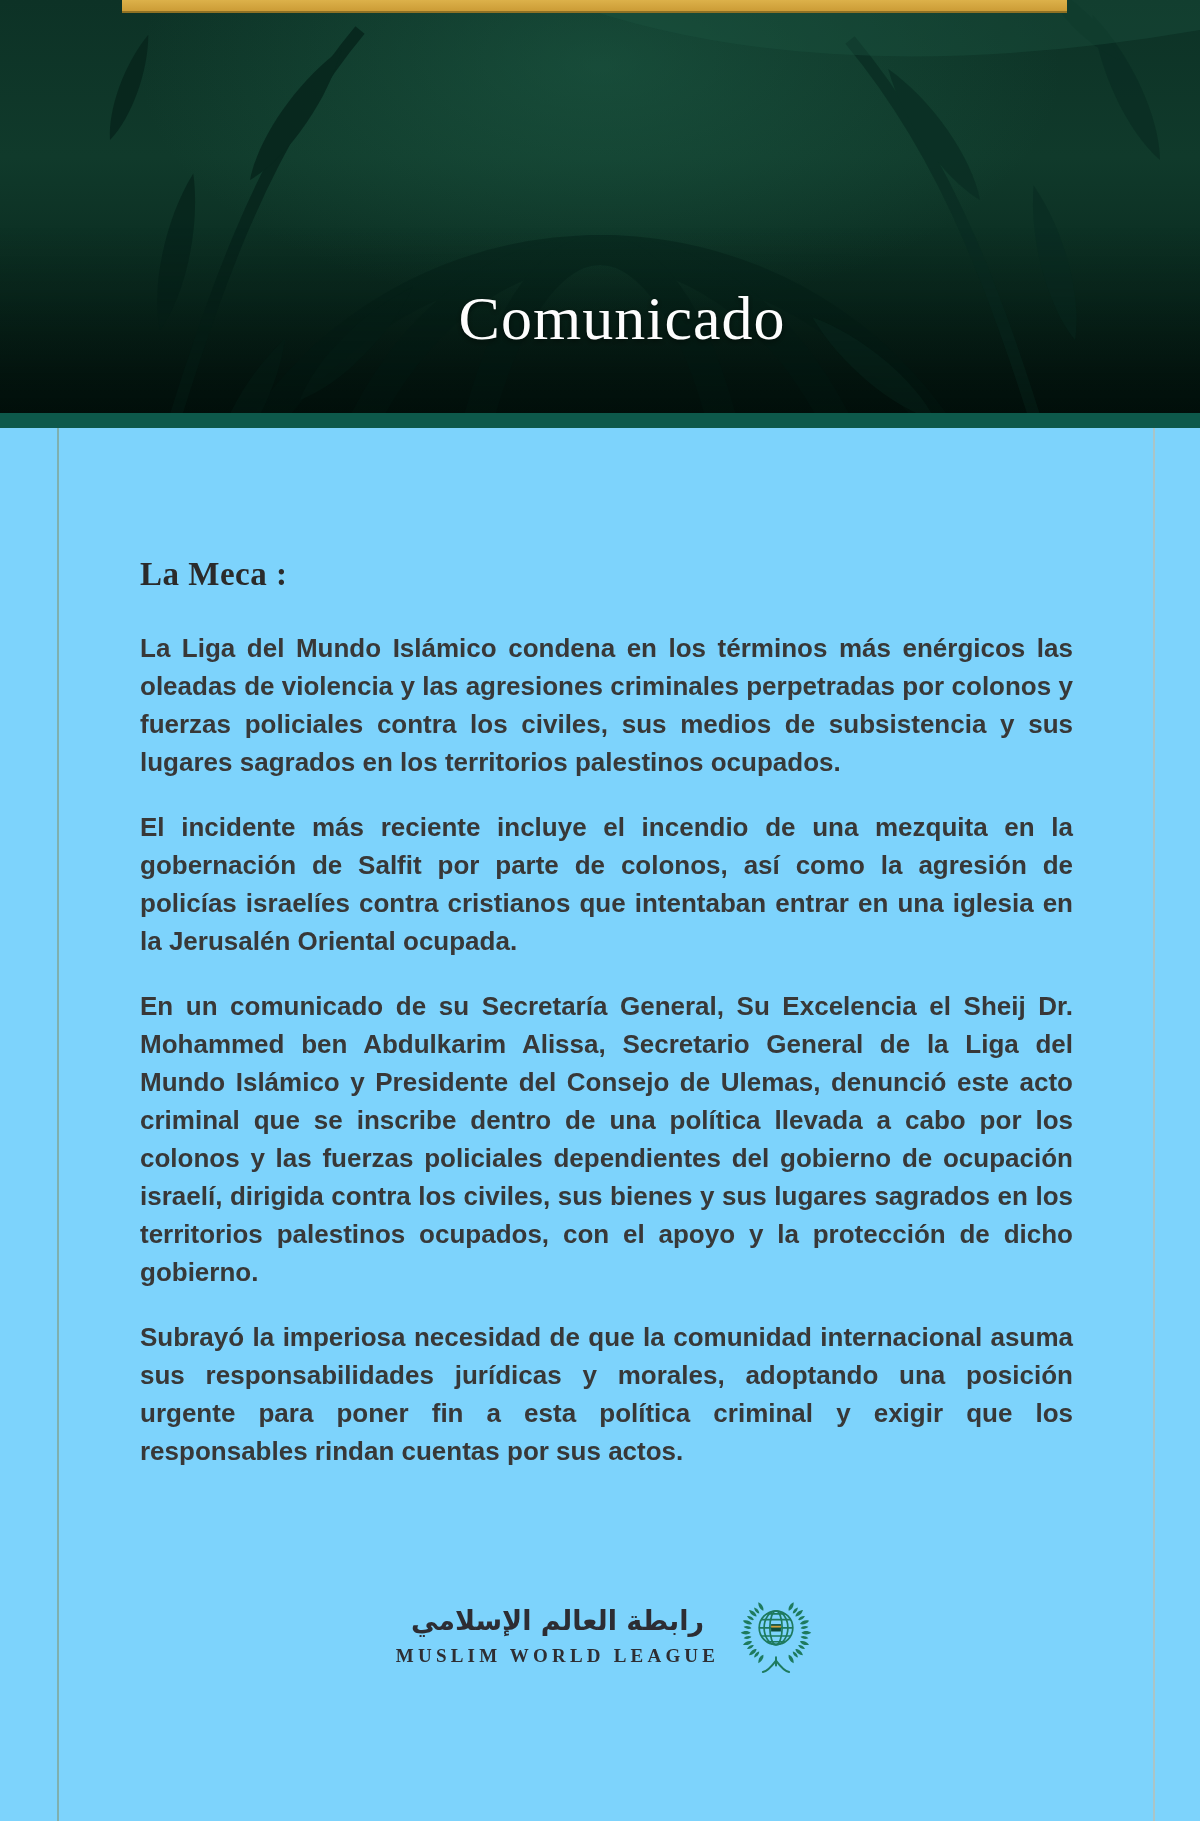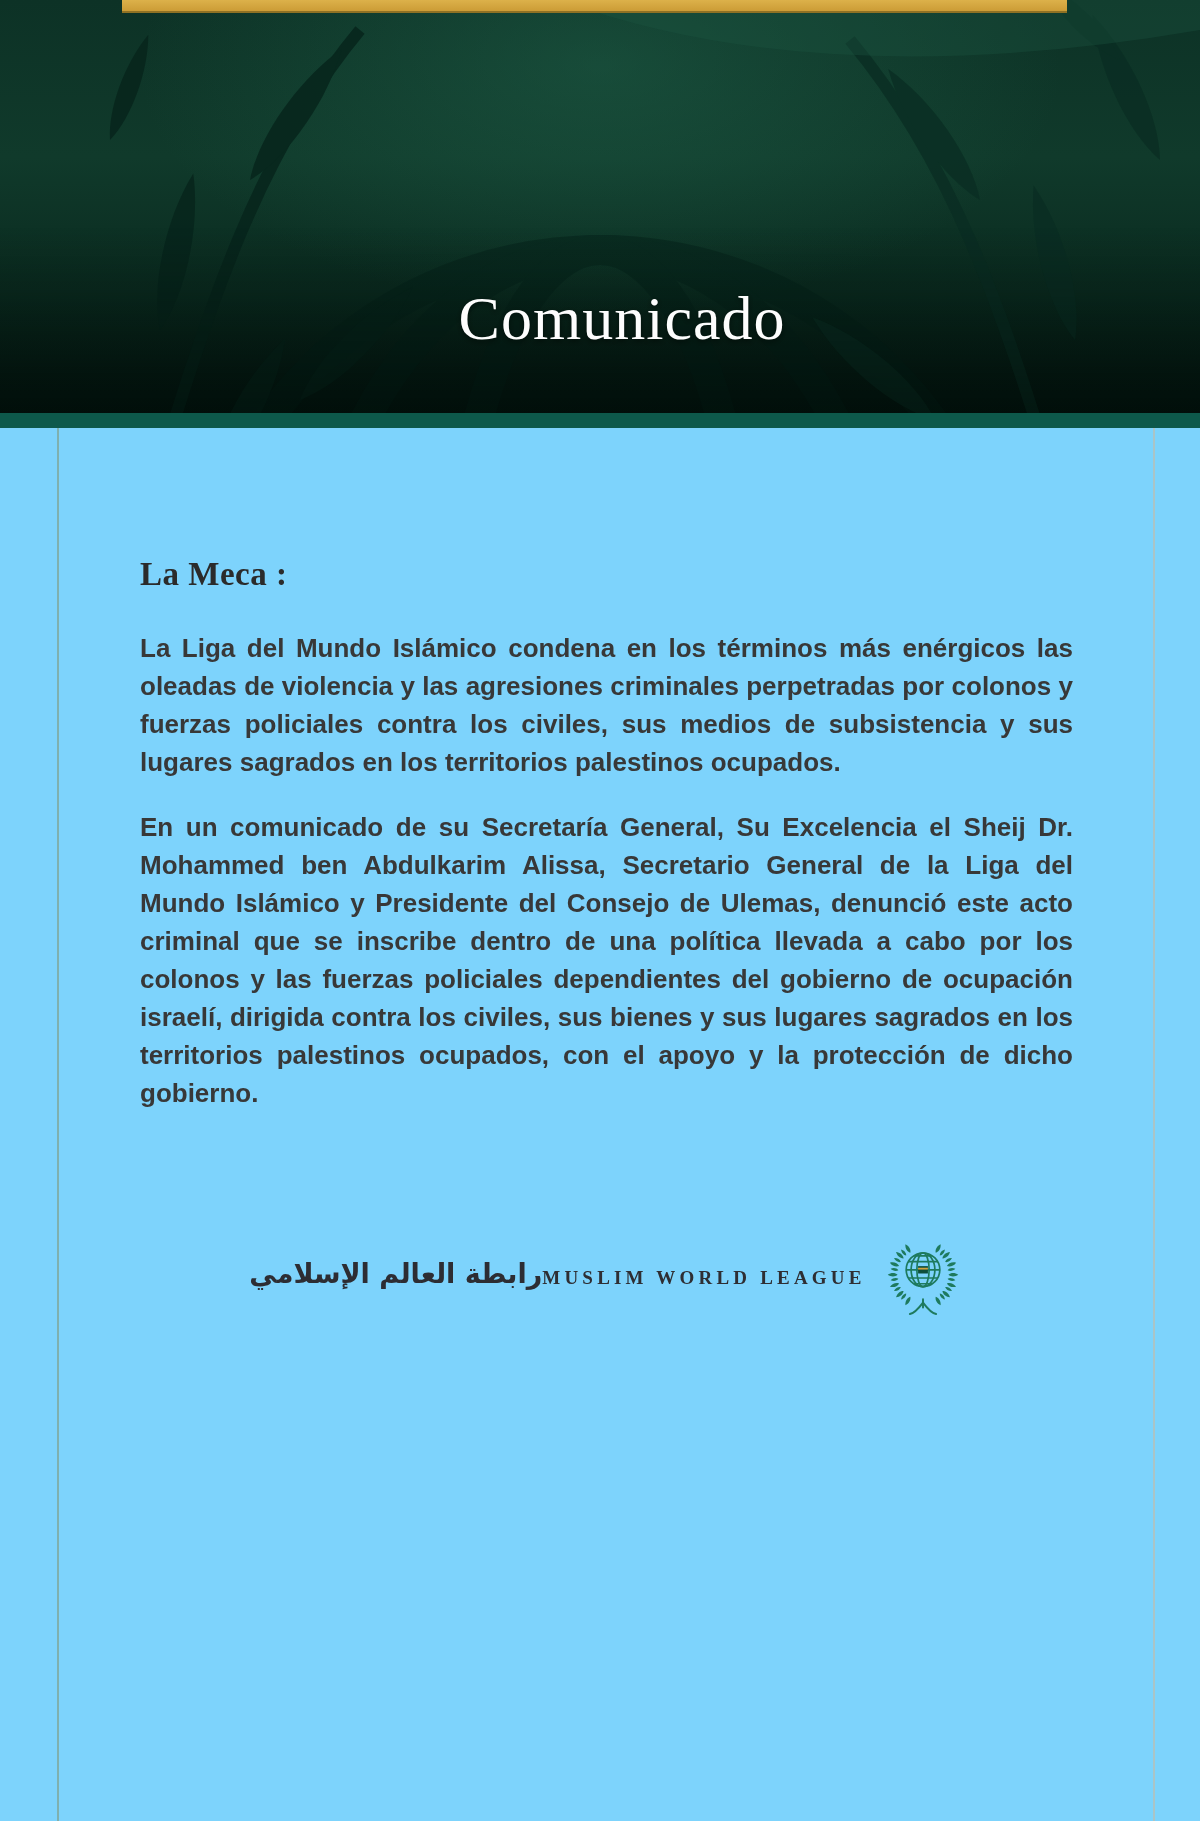--- a/index.html
+++ b/index.html
@@ -85,21 +85,21 @@
   .content p.first { margin-top: 36px; }
 
   
   .logo {
     margin-top: 122px;
     display: flex;
     justify-content: center;
     align-items: center;
     gap: 16px;
   }
-  .logo-text { display: flex; flex-direction: row; align-items: center; }
+  .logo-text { display: flex; flex-direction: column; align-items: center; }
   .arabic-name {
     direction: rtl;
     font-family: "DejaVu Sans", sans-serif;
     font-size: 27px;
     font-weight: 700;
     color: #2d2d33;
     margin-bottom: 8px;
     line-height: 1.2;
   }
   .latin-name {
@@ -163,21 +163,23 @@
   <div class="teal-strip"></div>
 
   <main class="doc-body">
     <div class="rule rule-left"></div>
     <div class="rule rule-right"></div>
 
     <article class="content">
       <h2 class="dateline">La Meca :</h2>
 
       <p class="first">La Liga del Mundo Islámico condena en los términos más enérgicos las oleadas de violencia y las agresiones criminales perpetradas por colonos y fuerzas policiales contra los civiles, sus medios de subsistencia y sus lugares sagrados en los territorios palestinos ocupados.</p>
+      <p>El incidente más reciente incluye el incendio de una mezquita en la gobernación de Salfit por parte de colonos, así como la agresión de policías israelíes contra cristianos que intentaban entrar en una iglesia en la Jerusalén Oriental ocupada.</p>
       <p>En un comunicado de su Secretaría General, Su Excelencia el Sheij Dr. Mohammed ben Abdulkarim Alissa, Secretario General de la Liga del Mundo Islámico y Presidente del Consejo de Ulemas, denunció este acto criminal que se inscribe dentro de una política llevada a cabo por los colonos y las fuerzas policiales dependientes del gobierno de ocupación israelí, dirigida contra los civiles, sus bienes y sus lugares sagrados en los territorios palestinos ocupados, con el apoyo y la protección de dicho gobierno.</p>
+      <p>Subrayó la imperiosa necesidad de que la comunidad internacional asuma sus responsabilidades jurídicas y morales, adoptando una posición urgente para poner fin a esta política criminal y exigir que los responsables rindan cuentas por sus actos.</p>
 
       <div class="logo">
         <div class="logo-text">
           <div class="arabic-name" dir="rtl">رابطة العالم الإسلامي</div>
           <div class="latin-name">MUSLIM WORLD LEAGUE</div>
         </div>
 
         <svg class="emblem" viewBox="0 0 100 104" aria-hidden="true">
           <defs>
             <path id="wleaf" d="M0 0 C2.8 -3 2.8 -8 0 -12 C-2.8 -8 -2.8 -3 0 0 Z"></path>

